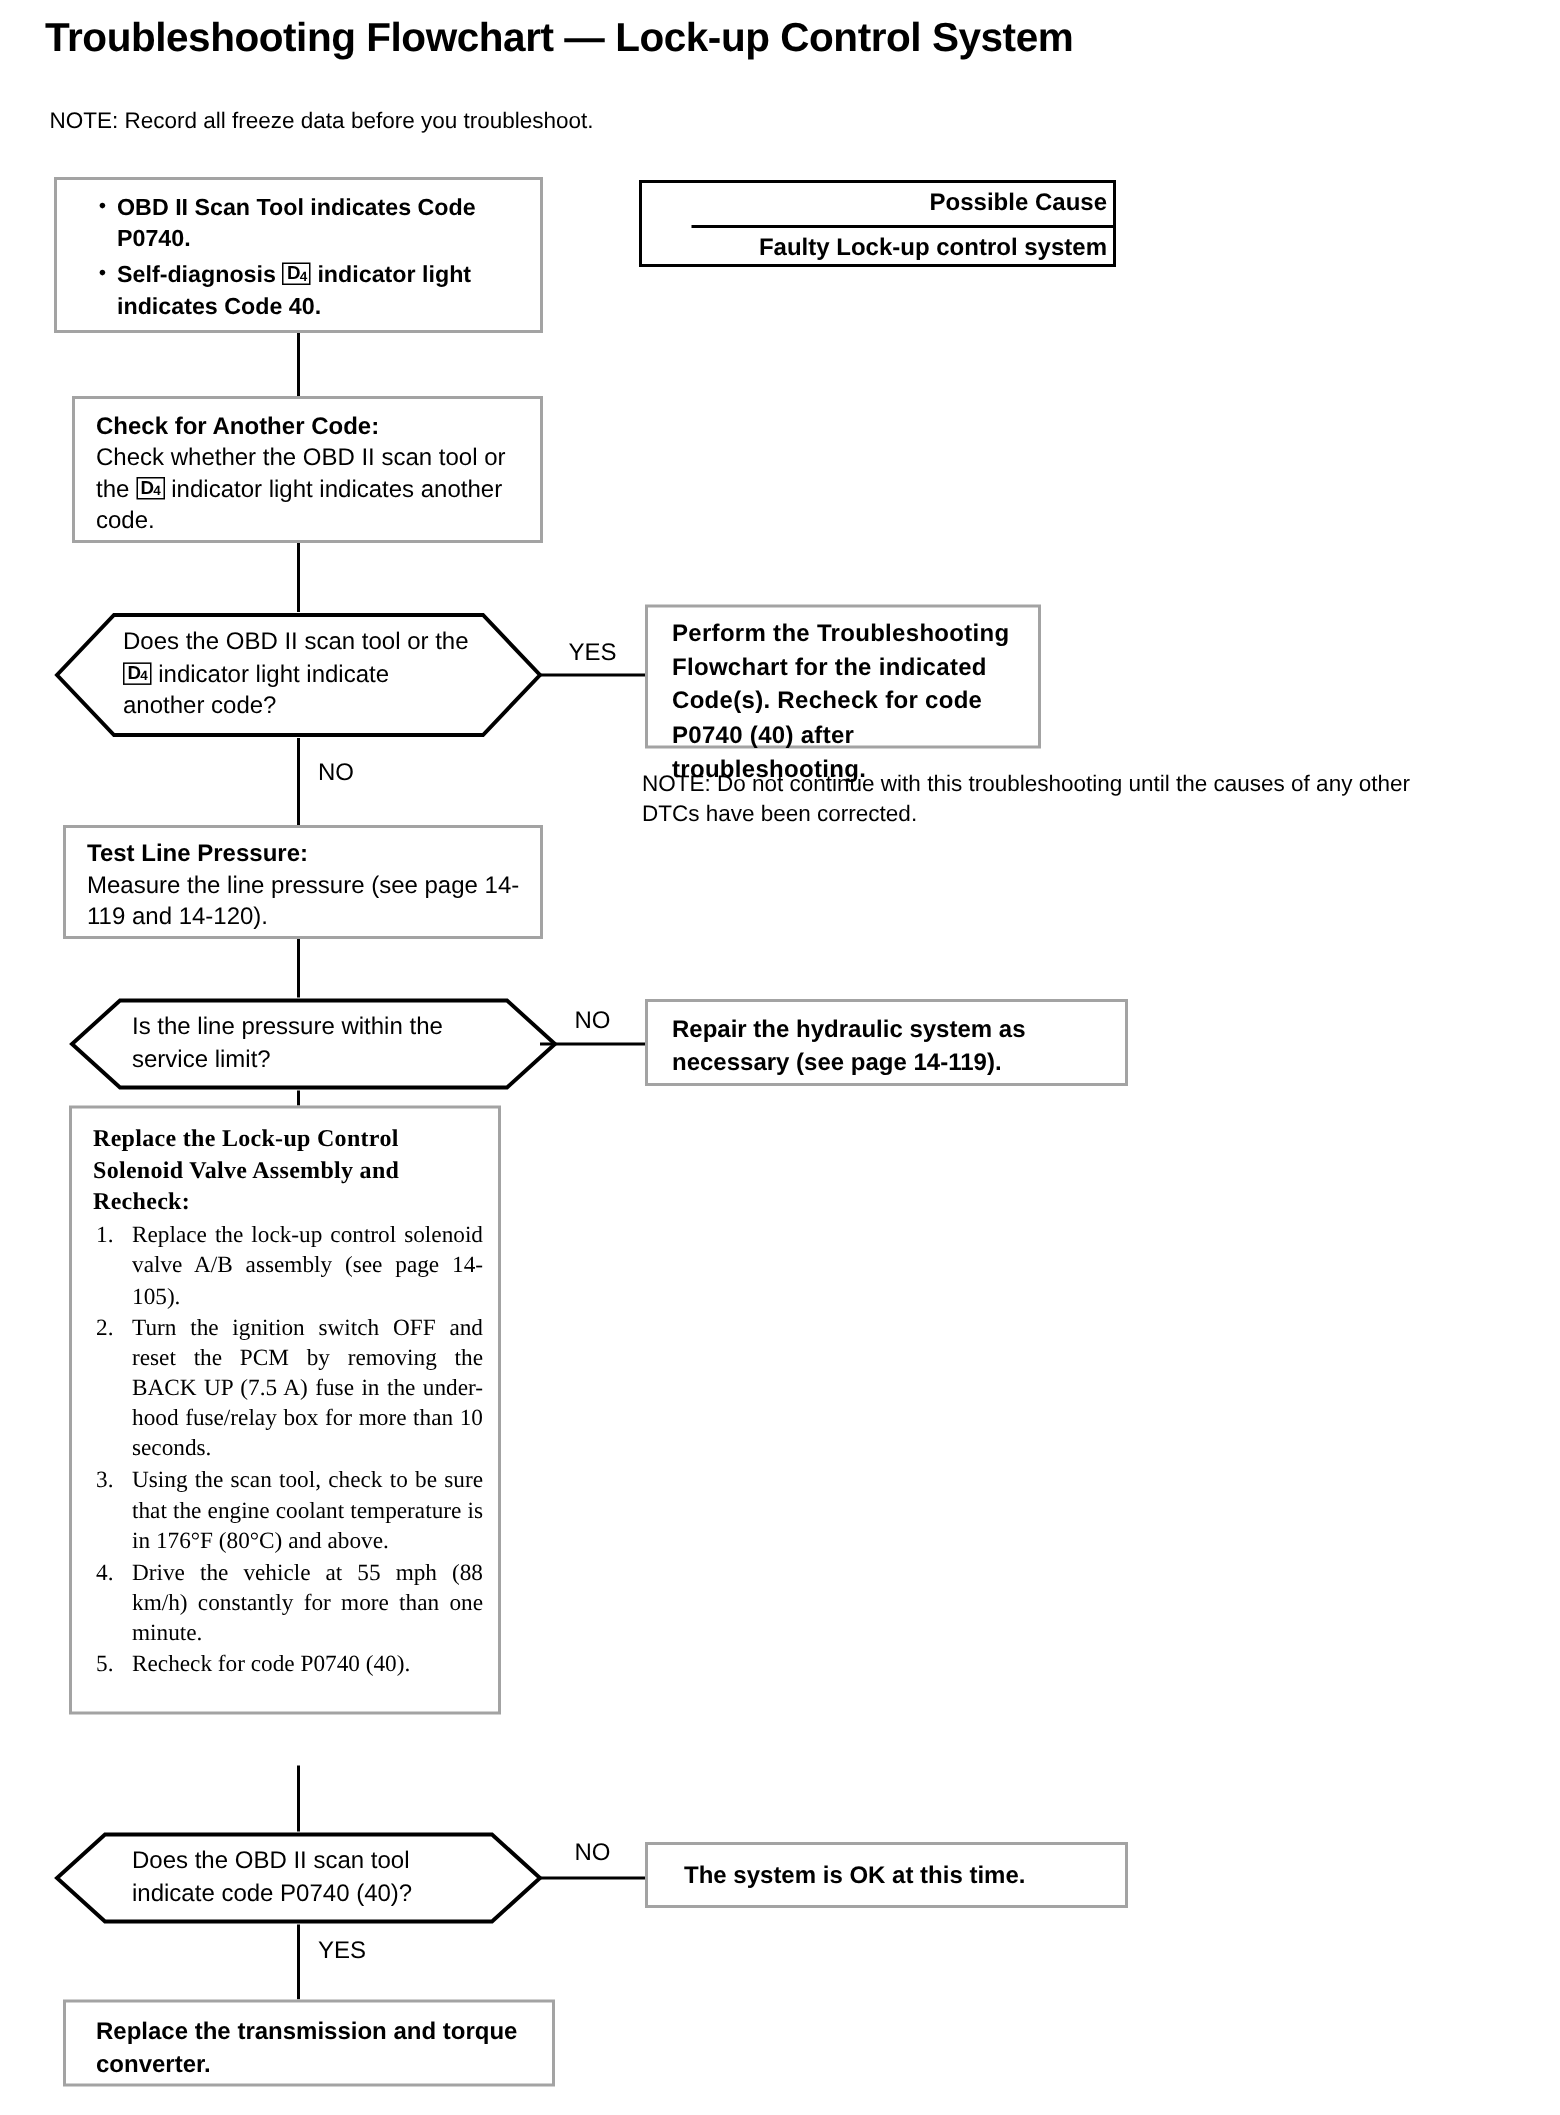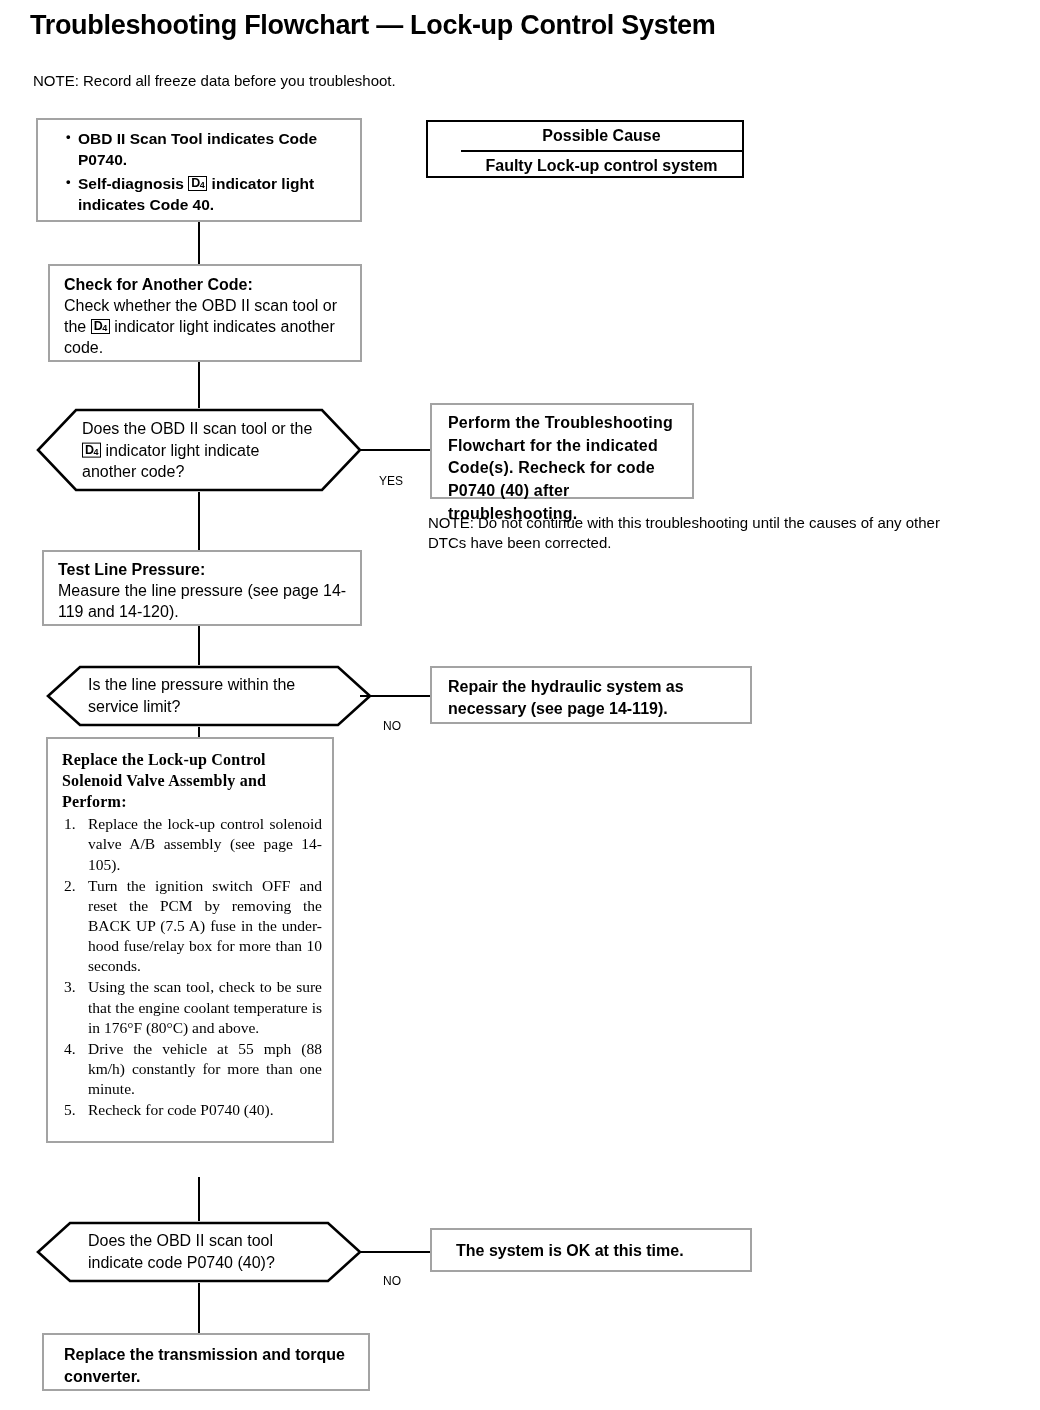--- a/index.html
+++ b/index.html
@@ -115,44 +115,43 @@
   }
 
   
   .pc-table {
     position: absolute;
     border: 2px solid #000;
     background: #fff;
     box-sizing: border-box;
   }
   .pc-head, .pc-cell {
-    text-align: center;
+    text-align: right;
     font-weight: bold;
     font-size: 16px;
     padding: 5px 4px;
     margin-left: 33px;
   }
   .pc-head { border-bottom: 2px solid #000; }
 
   
   .vline {
     position: absolute;
     width: 2px;
     background: #000;
   }
   .hline {
     position: absolute;
     height: 2px;
     background: #000;
   }
   .branch-label {
     position: absolute;
-    font-size: 12px;
+    font-size: 16px;
     white-space: nowrap;
-    margin-top: 47px;
   }
 
   
   .d4 {
     display: inline-block;
     border: 1.6px solid #000;
     padding: 0px 2px 0px 2px;
     font-weight: bold;
     font-size: 12.5px;
     line-height: 1.05;
@@ -255,21 +254,21 @@
   </div>
 
   <div class="vline" style="left:198px; top:727px; height:44px;"></div>
   <div class="branch-label" style="left:212px; top:736px;">YES</div>
 
   <div class="box" style="left:46px; top:737px; width:288px; height:406px;font-family:Liberation Serif, serif;">
     <div class="inner" style="padding:10px 10px 6px 14px;">
       <div class="bold" style="font-size:16px; line-height:1.32; letter-spacing:0.2px;">
         <span>Replace the Lock-up Control</span><br>
         <span>Solenoid Valve Assembly and</span><br>
-        <span>Perform:</span>
+        <span>Recheck:</span>
       </div>
       <ol class="steps">
         <li>Replace the lock-up control solenoid valve A/B assembly (see page 14-105).</li>
         <li>Turn the ignition switch OFF and reset the PCM by removing the BACK UP (7.5 A) fuse in the under-hood fuse/relay box for more than 10 seconds.</li>
         <li>Using the scan tool, check to be sure that the engine coolant temperature is in 176°F (80°C) and above.</li>
         <li>Drive the vehicle at 55 mph (88 km/h) constantly for more than one minute.</li>
         <li>Recheck for code P0740 (40).</li>
       </ol>
     </div>
   </div>

